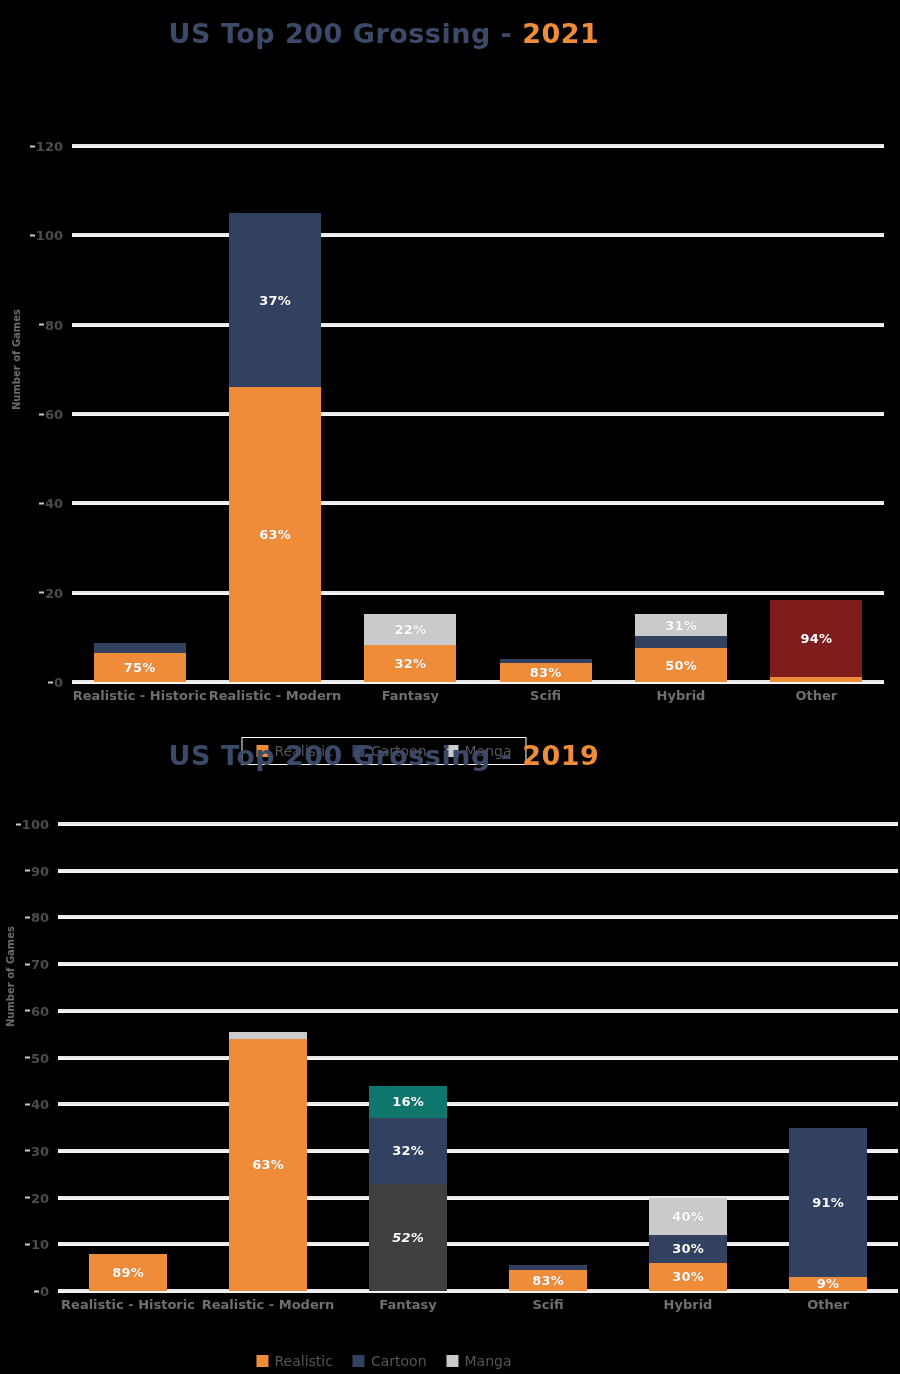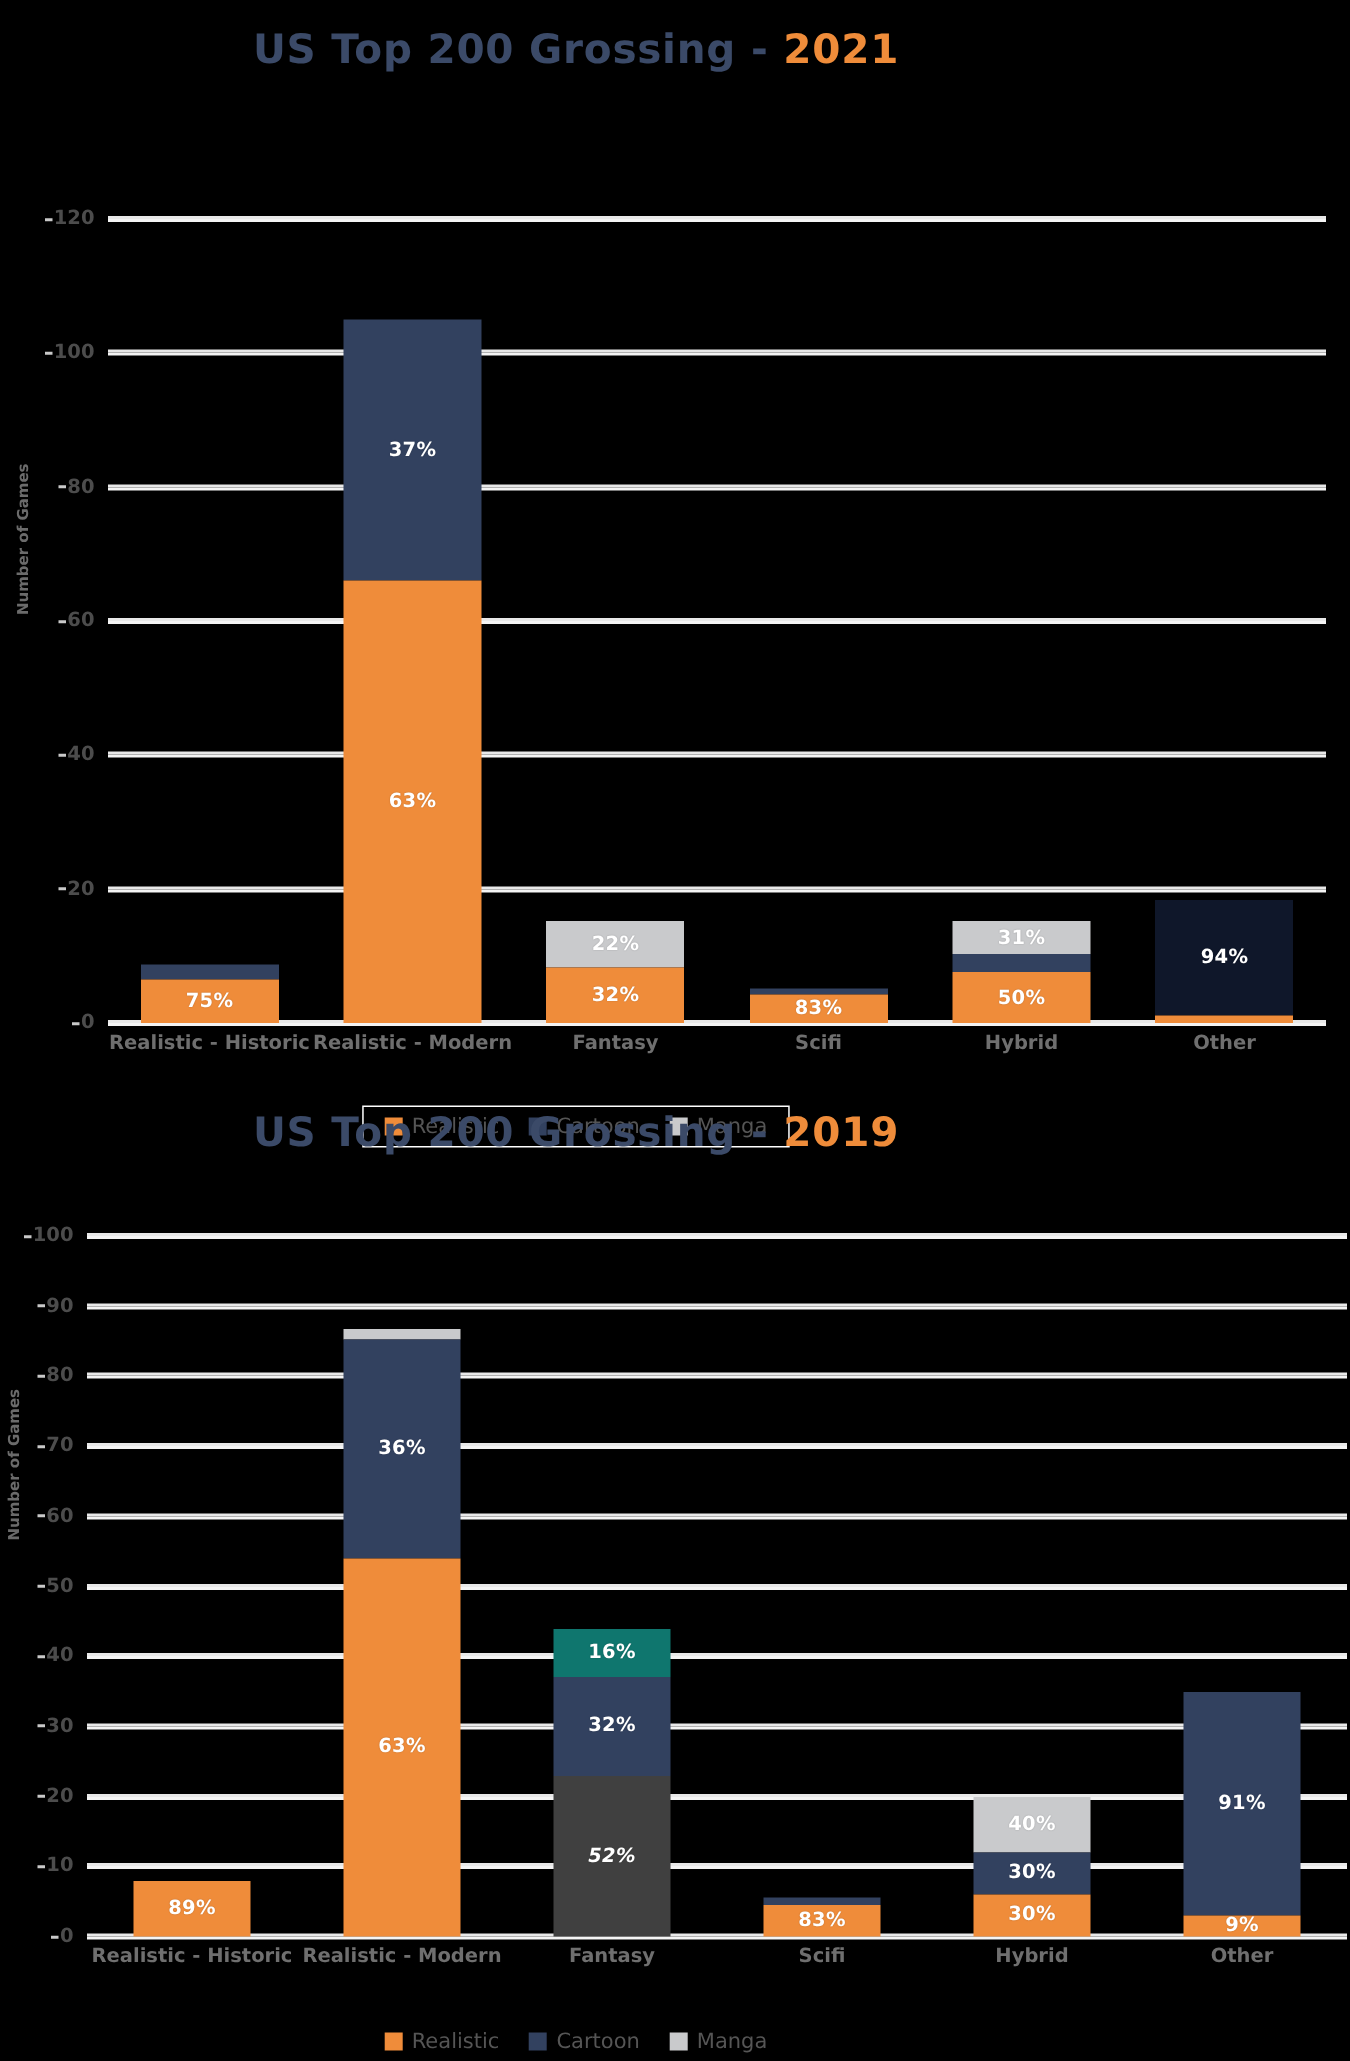--- a/index.html
+++ b/index.html
@@ -234,21 +234,21 @@
             </div>
             <div class="seg seg-cartoon" style="height: 12.06px; background: rgb(50, 65, 95);"></div>
             <div class="seg seg-realistic" style="height: 33.9467px; background: rgb(239, 140, 58); text-align: right;">
               <span class="seg-label">50%</span>
             </div>
           </div>
           <div class="xtick" style="font-size: 13px;">Hybrid</div>
         </div>
         <div class="bar-col" style="left: 698.333px; width: 92px; height: 1px;">
           <div class="bar-stack">
-            <div class="seg seg-cartoon" style="height: 76.38px; background: #0f172a;">
+            <div class="seg seg-cartoon" style="height: 76.38px; background: #7f1d1d;">
               <span class="seg-label">94%</span>
             </div>
             <div class="seg seg-realistic" style="height: 5.36px; background: rgb(239, 140, 58);"></div>
           </div>
           <div class="xtick" style="font-size: 13px;">Other</div>
         </div>
       </div>
 
     <div class="legend boxed" style="top:688px;">
       <div class="legend-item">
@@ -303,23 +303,20 @@
           <div class="bar-stack">
             <div class="seg seg-realistic" style="height: 37.36px; background: rgb(239, 140, 58);">
               <span class="seg-label">89%</span>
             </div>
           </div>
           <div class="xtick" style="font-size: 13px;">Realistic - Historic</div>
         </div>
         <div class="bar-col" style="left: 171px; width: 78px; height: 1px;">
           <div class="bar-stack">
             <div class="seg seg-manga" style="height: 7.005px; background: rgb(201, 202, 204);"></div>
-            <div class="seg seg-cartoon" style="height: 146.171px; background: rgb(50, 65, 95);">
-              <span class="seg-label">36%</span>
-            </div>
             <div class="seg seg-realistic" style="height: 252.18px; background: rgb(239, 140, 58);">
               <span class="seg-label">63%</span>
             </div>
           </div>
           <div class="xtick" style="font-size: 13px;">Realistic - Modern</div>
         </div>
         <div class="bar-col" style="left: 311px; width: 78px; height: 1px;">
           <div class="bar-stack">
             <div class="seg seg-manga" style="height: 32.69px; background: #0f766e;">
               <span class="seg-label">16%</span>

